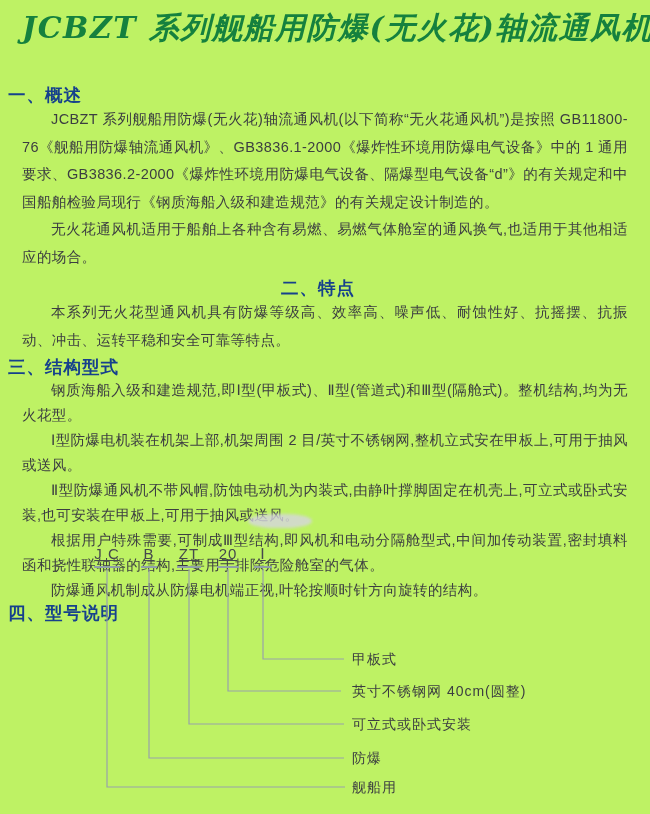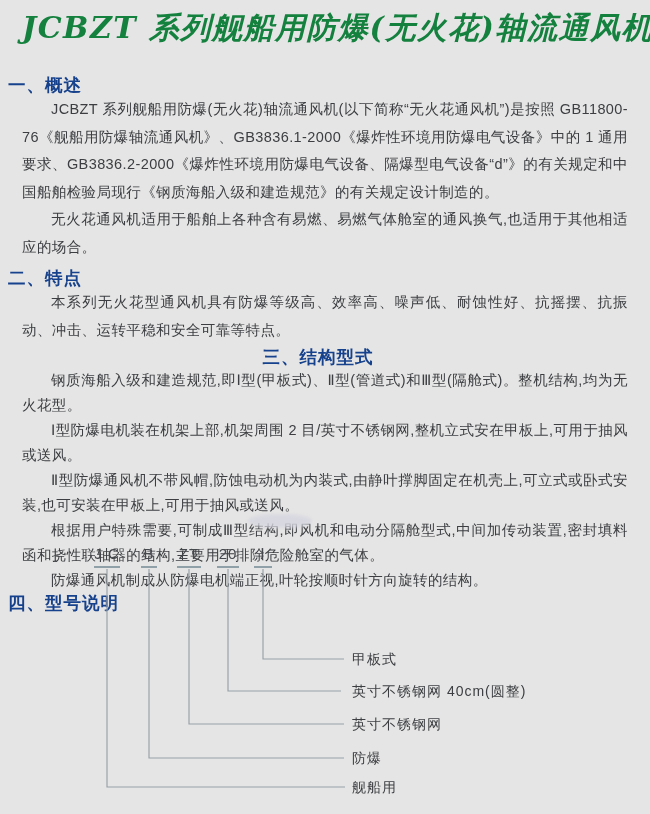--- a/index.html
+++ b/index.html
@@ -7,21 +7,21 @@
     padding: 0;
     background: #fafaf7;
     font-family: "Liberation Sans", sans-serif;
   }
   .page {
     position: relative;
     width: 650px;
     height: 814px;
     box-sizing: border-box;
     padding: 6px 22px 0 22px;
-    background: #e5e5e5;
+    background: #bef264;
     color: #3c3e41;
     overflow: hidden;
   }
   .doc-title {
     margin: 0;
     text-align: center;
     font-family: "DejaVu Serif", serif;
     font-style: italic;
     font-weight: bold;
     font-size: 30px;
@@ -31,23 +31,23 @@
     white-space: nowrap;
   }
   h2 {
     margin: 0 0 0 -14px;
     font-size: 17.5px;
     line-height: 22px;
     font-weight: bold;
     letter-spacing: 1px;
     color: #16418c;
   }
-  .h2-first   { margin-top: 24px; }
-  .h2-feat    { margin-top: 6px;  }
-  .h2-struct  { margin-top: 2px; text-align: center;  }
+  .h2-first   { margin-top: 34px; }
+  .h2-feat    { margin-top: 6px; text-align: center;  }
+  .h2-struct  { margin-top: 2px;  }
   .h2-model   { margin-top: 0; font-family: Liberation Mono, monospace;    }
   .para {
     margin: 0;
     font-size: 14.5px;
     line-height: 27.5px;
     text-indent: 2em;
     text-align: justify;
     letter-spacing: 0.4px;
   }
   section.tight .para { line-height: 25px; }
@@ -75,20 +75,21 @@
     top: 0;
   }
   .code {
     position: absolute;
     top: 5px;
     transform: translateX(-50%);
     font-size: 15px;
     letter-spacing: 1px;
     color: #45484d;
     white-space: nowrap;
+    text-decoration: underline;
   }
   .code-underline {
     position: absolute;
     top: 26px;
     height: 2px;
     background: #8fa0a8;
   }
   .diagram-label {
     position: absolute;
     left: 352px;
@@ -149,19 +150,19 @@
     <span class="code" style="left:263px">Ⅰ</span>
 
     <div class="code-underline" style="left:94px;width:26px"></div>
     <div class="code-underline" style="left:141px;width:16px"></div>
     <div class="code-underline" style="left:177px;width:24px"></div>
     <div class="code-underline" style="left:217px;width:22px"></div>
     <div class="code-underline" style="left:254px;width:18px"></div>
 
     <span class="diagram-label" style="top:109px">甲板式</span>
     <span class="diagram-label" style="top:141px">英寸不锈钢网 40cm(圆整)</span>
-    <span class="diagram-label" style="top:174px">英寸不锈钢网</span>
+    <span class="diagram-label" style="top:174px">可立式或卧式安装</span>
     <span class="diagram-label" style="top:208px">防爆</span>
     <span class="diagram-label" style="top:237px">舰船用</span>
 
   </div>
 
 </div>
 
 </body></html>

